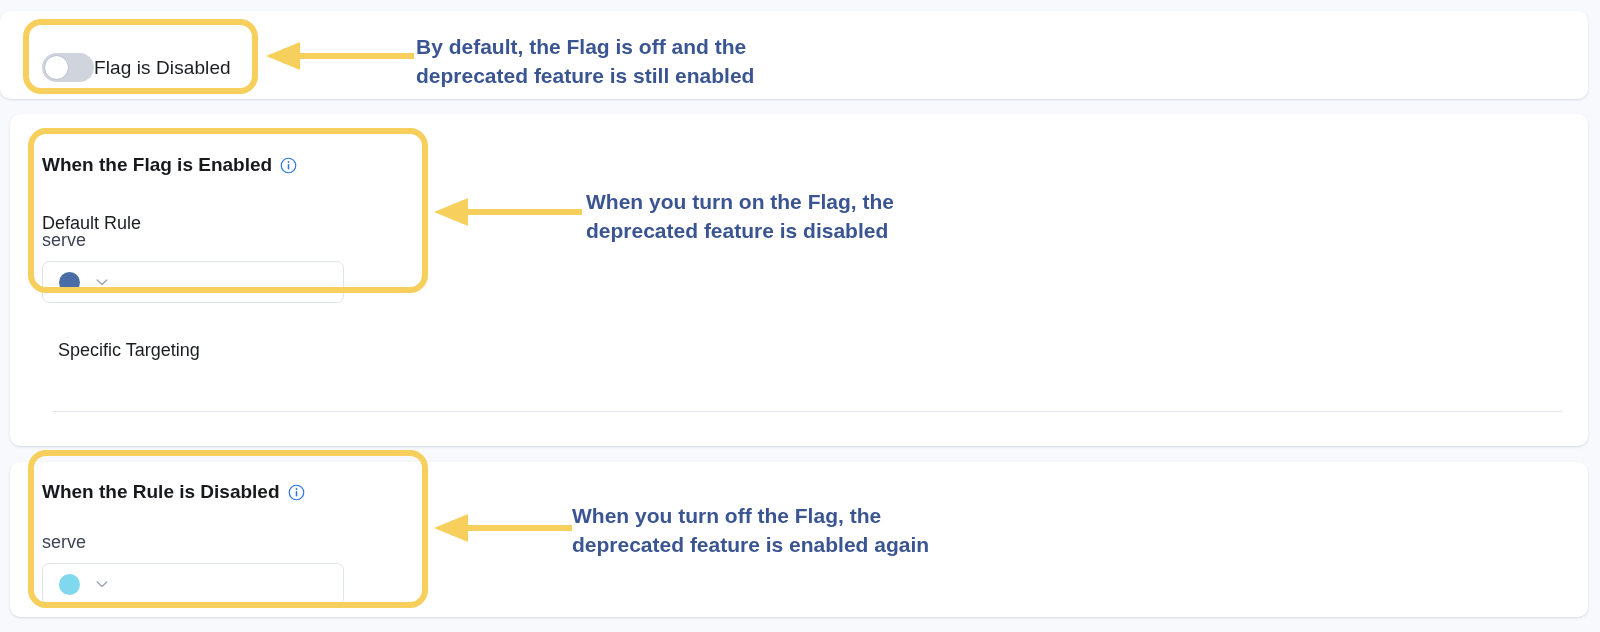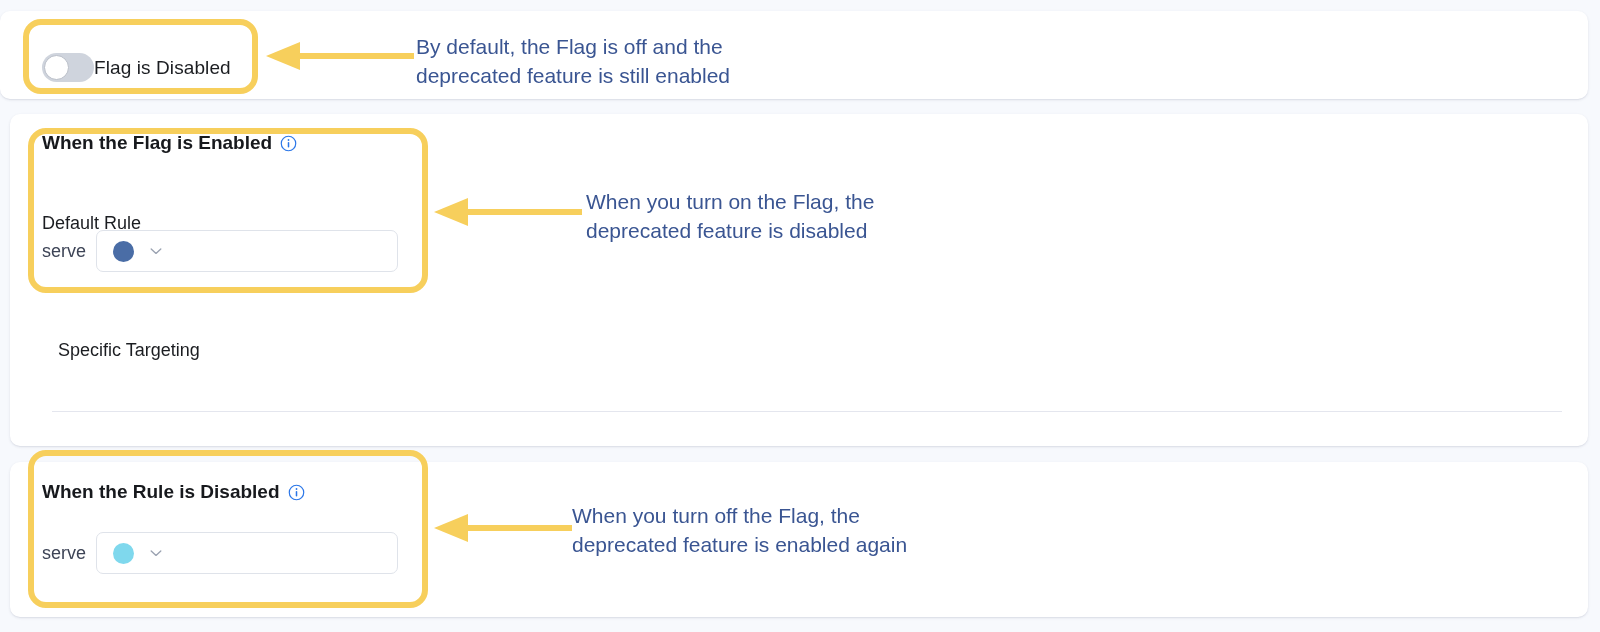--- a/index.html
+++ b/index.html
@@ -83,22 +83,22 @@
     font-size: 18px;
     color: #1b1d21;
     white-space: nowrap;
     margin-top: 20px;
   }
 
   
   .serve-row {
     position: absolute;
     display: flex;
-    align-items: center;
     gap: 10px;
+    flex-direction: column;
   }
   .serve-word {
     font-size: 18px;
     color: #3d4456;
   }
   .dropdown {
     width: 302px;
     height: 42px;
     border: 1px solid #dfe3ea;
     border-radius: 7px;
@@ -157,21 +157,21 @@
   #hl-disabled { left: 28px; top: 450px; width: 400px; height: 158px; }
 
   
   .arrow { position: absolute; }
 
   
   .anno {
     position: absolute;
     color: #3a5592;
     font-size: 21px;
-    font-weight: normal;
+    font-weight: bold;
     line-height: 1.4;
     white-space: pre-line;
   }
   #anno-1 { left: 416px; top: 32px;  }
   #anno-2 { left: 586px; top: 187px; }
   #anno-3 { left: 572px; top: 501px; }
 </style>
 </head>
 <body>
 
@@ -181,21 +181,21 @@
     <div class="toggle-row">
       <div class="switch">
         <div class="knob"></div>
       </div>
       <span class="toggle-label">Flag is Disabled</span>
     </div>
   </div>
 
   <div class="card" id="card-enabled">
 
-    <div class="section-title" style="left:32px; top:18px;">
+    <div class="section-title" style="left:32px; top:40px;">
       <span>When the Flag is Enabled</span>
       <svg class="info-icon" viewBox="0 0 20 20">
         <circle cx="10" cy="10" r="8.5" fill="none" stroke="#2a76e8" stroke-width="1.4"></circle>
         <circle cx="10" cy="5.9" r="1.05" fill="#2a76e8"></circle>
         <rect x="9.1" y="8.3" width="1.8" height="6.3" rx="0.9" fill="#2a76e8"></rect>
       </svg>
     </div>
 
     <div class="sub-label" style="left:32px; top:79px;">Default Rule</div>
 

